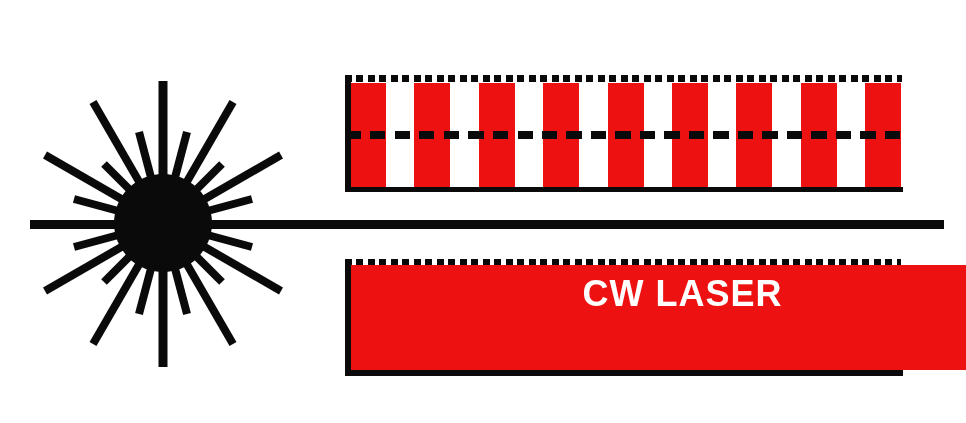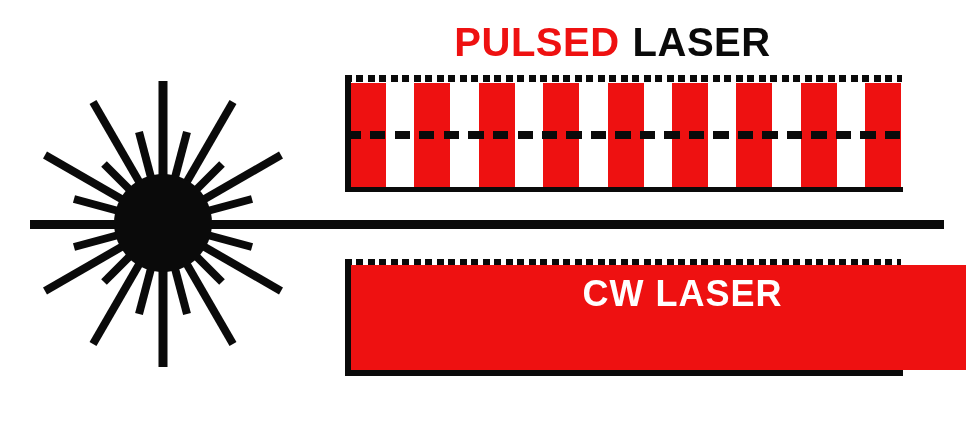--- a/index.html
+++ b/index.html
@@ -103,23 +103,20 @@
     position: absolute;
     left: 15px; top: 75px;
     width: 296px; height: 296px;
   }
 </style>
 </head>
 <body>
 
 <div class="canvas">
 
-  <div class="fig-title">
-    <span class="hl">PULSED</span><span class="rest">LASER</span>
-  </div>
 
   <svg class="starburst" viewBox="0 0 296 296" aria-hidden="true">
     <g stroke="#0a0a0a" stroke-width="8">
 
       <line x1="148" y1="148" x2="148" y2="6" stroke-width="9"></line>
       <line x1="148" y1="148" x2="148" y2="292" stroke-width="9"></line>
 
       <line x1="148" y1="148" x2="218" y2="27"></line>
       <line x1="148" y1="148" x2="78" y2="27"></line>
       <line x1="148" y1="148" x2="78" y2="269"></line>

